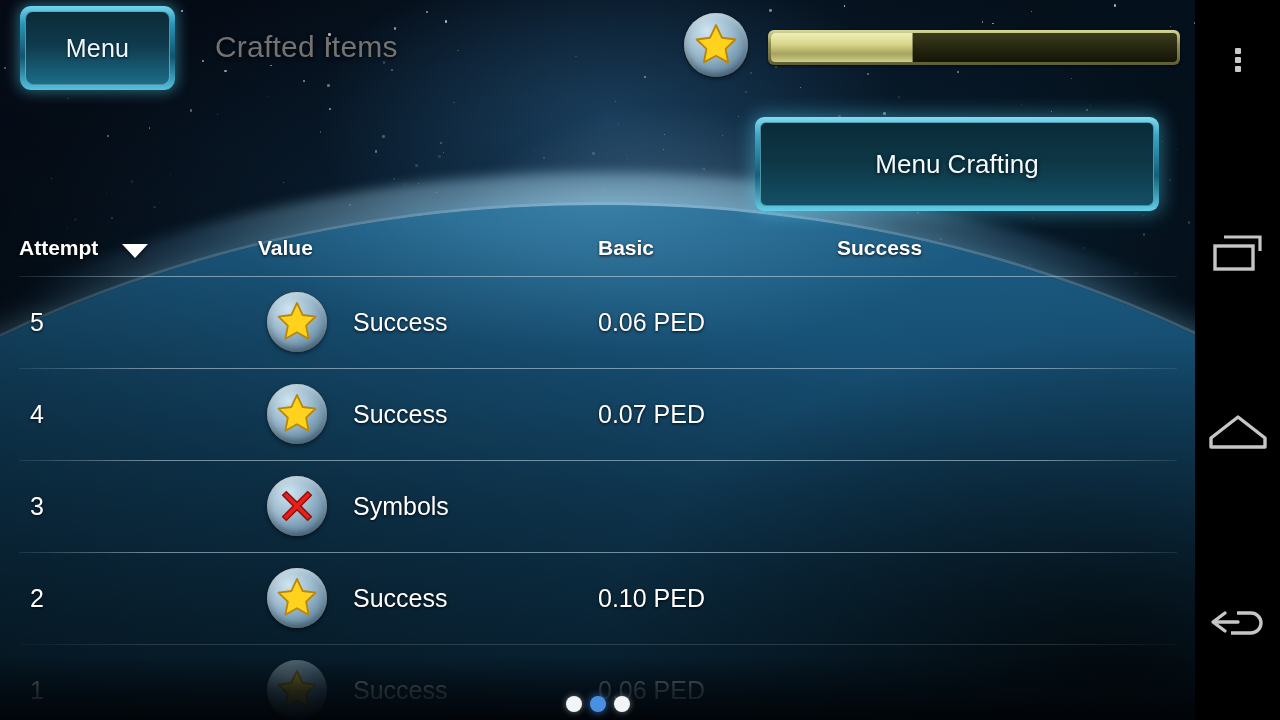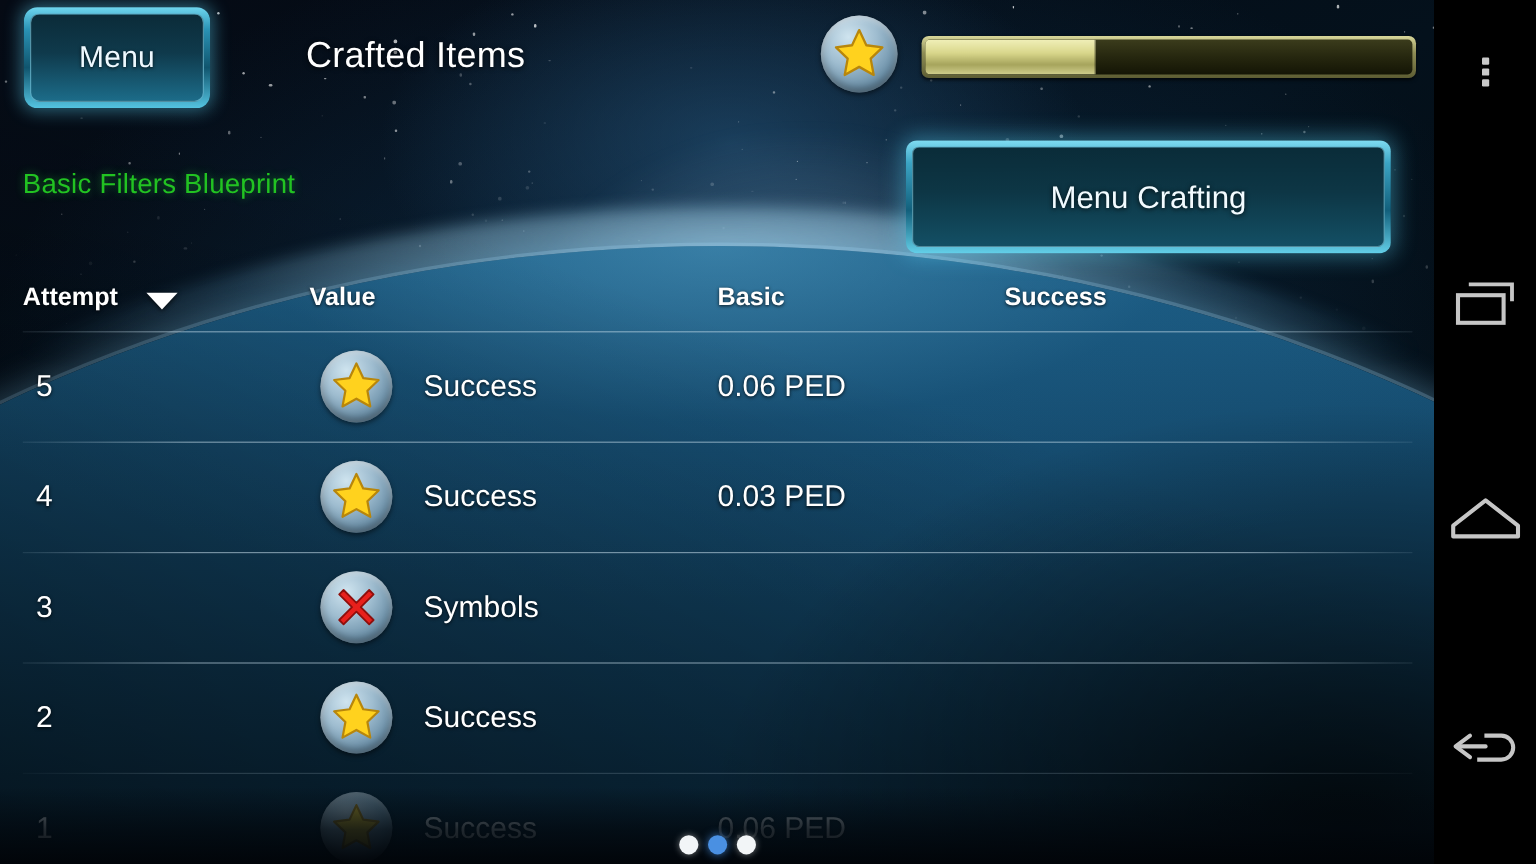--- a/index.html
+++ b/index.html
@@ -65,23 +65,22 @@
   .menu-btn-inner {
     width:100%; height:100%; border-radius:8px;
     background:linear-gradient(180deg,#0b2b38 0%,#0f3a4c 45%,#1c6c89 100%);
     border:1px solid rgba(140,225,250,.55);
     display:flex; align-items:center; justify-content:center;
     color:#eef9ff; font-size:25px; letter-spacing:.2px;
     text-shadow:0 1px 3px rgba(0,0,0,.8);
   }
   .page-title {
     position:absolute; left:215px; top:30px;
-    color:#ffffff; font-size:30px; letter-spacing:.2px;
+    color:#737373; font-size:30px; letter-spacing:.2px;
     text-shadow:0 1px 4px rgba(0,0,0,.85);
-    margin-left:40px;
   }
 
   
   .badge {
     border-radius:50%;
     background:radial-gradient(circle at 36% 28%, #cfe4ef 0%, #9fbdd0 38%, #6f93ab 68%, #40637d 100%);
     box-shadow:inset 0 -3px 7px rgba(0,0,0,.38), inset 0 2px 5px rgba(255,255,255,.55), 0 2px 4px rgba(0,0,0,.5);
     display:flex; align-items:center; justify-content:center;
   }
   .badge svg { display:block; }
@@ -380,21 +379,20 @@
         <path d="M12 1.6l3.1 6.6 7 .9-5.1 4.9 1.3 7.1L12 17.6 5.7 21.1 7 14l-5.1-4.9 7-.9z" fill="#ffd21e" stroke="#b8860b" stroke-width="1" stroke-linejoin="round"></path>
       </svg>
     </div>
 
     <div class="progress-outer">
       <div class="progress-track">
         <div class="progress-fill" id="progress-fill" style="width: 35%;"></div>
       </div>
     </div>
 
-    <div class="blueprint" id="blueprint" style="color: rgb(34, 195, 34);">Basic Filters Blueprint</div>
 
     <div class="stop-btn">
       <div class="stop-btn-inner">
         <span>Menu Crafting</span>
       </div>
     </div>
 
     <div class="table">
       <div class="thead">
         <div class="th c-attempt">Attempt</div>
@@ -421,21 +419,21 @@
             <div class="row-divider"></div>
             <div class="cell c-attempt-cell">4</div>
             <div class="cell c-icon-cell">
               <div class="badge row-badge">
                 <svg width="44" height="44" viewBox="0 0 24 24">
                   <path d="M12 1.6l3.1 6.6 7 .9-5.1 4.9 1.3 7.1L12 17.6 5.7 21.1 7 14l-5.1-4.9 7-.9z" fill="#ffd21e" stroke="#b8860b" stroke-width="1" stroke-linejoin="round"></path>
                 </svg>
               </div>
             </div>
             <div class="cell c-info-cell">Success</div>
-            <div class="cell c-value-cell">0.03 PED</div>
+            <div class="cell c-value-cell">0.07 PED</div>
           </div>
           <div class="row">
             <div class="row-divider"></div>
             <div class="cell c-attempt-cell">3</div>
             <div class="cell c-icon-cell">
               <div class="badge row-badge">
                 <svg width="40" height="40" viewBox="0 0 24 24">
                   <path d="M5.6 3.4 L12 9.8 L18.4 3.4 L20.6 5.6 L14.2 12 L20.6 18.4 L18.4 20.6 L12 14.2 L5.6 20.6 L3.4 18.4 L9.8 12 L3.4 5.6 Z" fill="#e8201c" stroke="#8e0f0c" stroke-width="0.9" stroke-linejoin="round"></path>
                 </svg>
               </div>
@@ -447,20 +445,21 @@
             <div class="row-divider"></div>
             <div class="cell c-attempt-cell">2</div>
             <div class="cell c-icon-cell">
               <div class="badge row-badge">
                 <svg width="44" height="44" viewBox="0 0 24 24">
                   <path d="M12 1.6l3.1 6.6 7 .9-5.1 4.9 1.3 7.1L12 17.6 5.7 21.1 7 14l-5.1-4.9 7-.9z" fill="#ffd21e" stroke="#b8860b" stroke-width="1" stroke-linejoin="round"></path>
                 </svg>
               </div>
             </div>
             <div class="cell c-info-cell">Success</div>
+            <div class="cell c-value-cell">0.10 PED</div>
           </div>
           <div class="row faded">
             <div class="row-divider"></div>
             <div class="cell c-attempt-cell">1</div>
             <div class="cell c-icon-cell">
               <div class="badge row-badge">
                 <svg width="44" height="44" viewBox="0 0 24 24">
                   <path d="M12 1.6l3.1 6.6 7 .9-5.1 4.9 1.3 7.1L12 17.6 5.7 21.1 7 14l-5.1-4.9 7-.9z" fill="#ffd21e" stroke="#b8860b" stroke-width="1" stroke-linejoin="round"></path>
                 </svg>
               </div>

